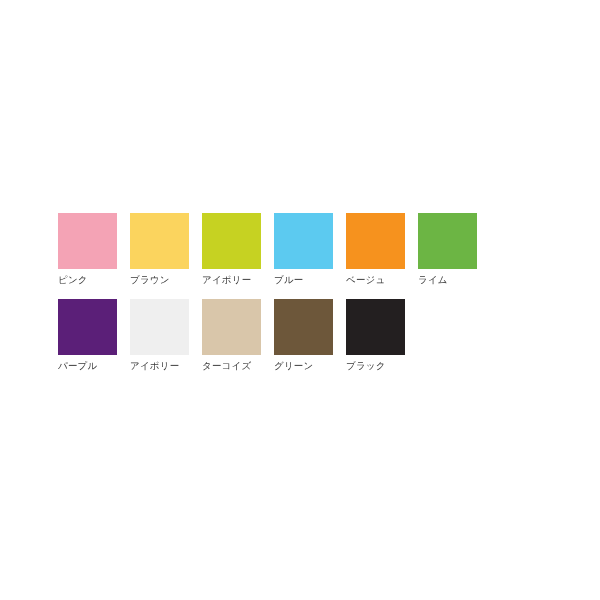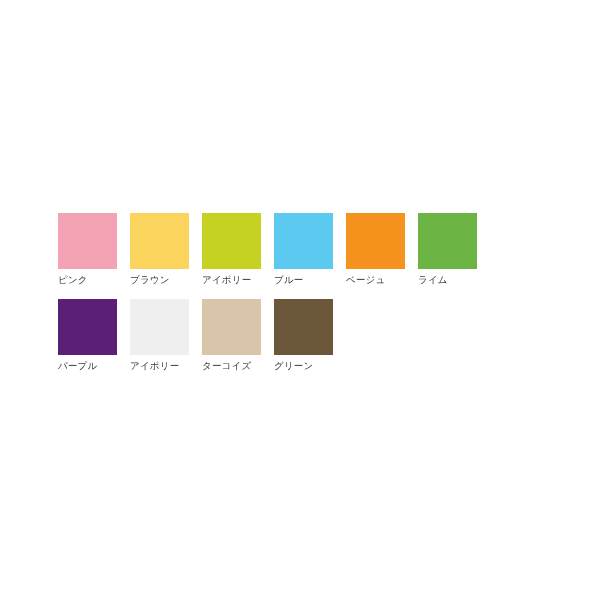--- a/index.html
+++ b/index.html
@@ -111,18 +111,22 @@
           <span class="swatch-label">アイボリー</span>
         </div>
         <div class="swatch-cell">
           <span class="swatch-chip" style="background: rgb(217, 198, 170); --c: #d9c6aa;"></span>
           <span class="swatch-label">ターコイズ</span>
         </div>
         <div class="swatch-cell">
           <span class="swatch-chip" style="background: rgb(109, 87, 58); --c: #6d573a;"></span>
           <span class="swatch-label">グリーン</span>
         </div>
+        <div class="swatch-cell">
+          <span class="swatch-chip" style="background: rgb(35, 31, 32); --c: #231f20;"></span>
+          <span class="swatch-label">ブラック</span>
+        </div>
         <div class="swatch-cell is-empty">
           <span class="swatch-chip"></span>
         </div>
       </div>
     </div>
 </div>
 
 </body></html>

